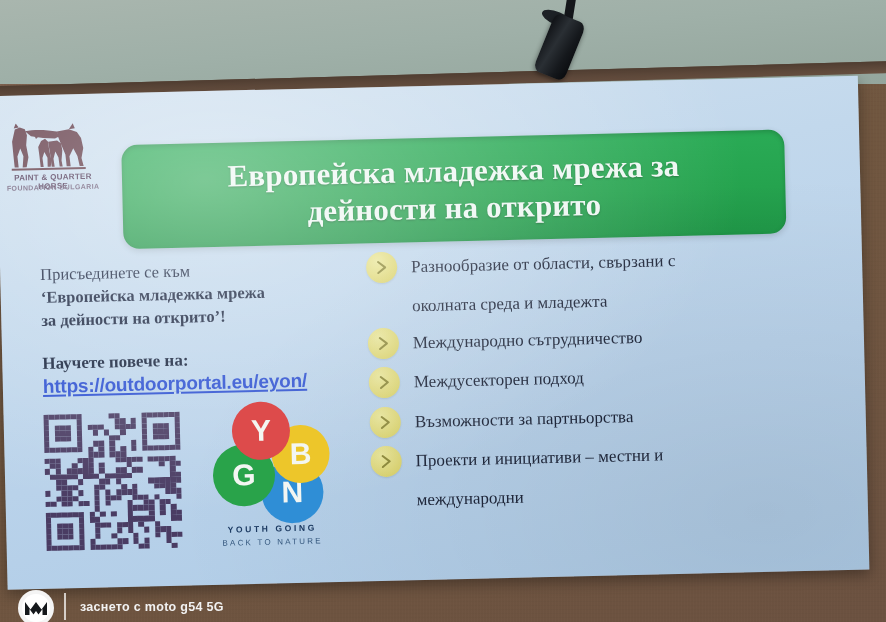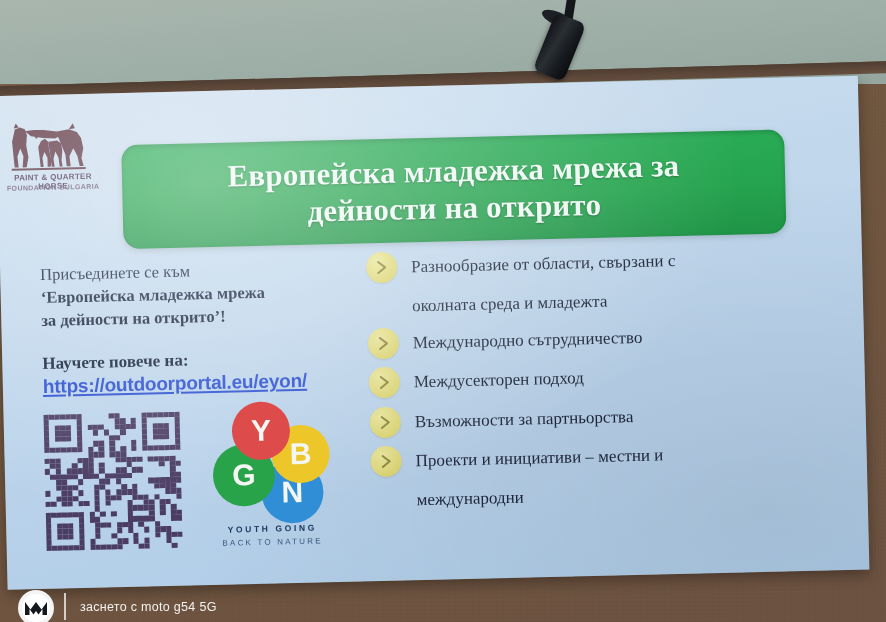--- a/index.html
+++ b/index.html
@@ -154,21 +154,21 @@
   .sp-a{height:4px;}
 
   
   .moto{position:absolute;left:18px;top:591px;width:420px;height:31px;display:flex;align-items:center;}
   .moto-badge{
     width:36px;height:36px;border-radius:50%;background:#f4f4f4;
     display:flex;align-items:center;justify-content:center;flex:0 0 auto;
     margin-top:2px;
   }
   .moto-div{width:2px;height:27px;background:rgba(255,255,255,.72);margin:0 14px 0 10px;}
-  .moto-text{color:#f2f2f2;font-size:12.5px;letter-spacing:.3px;}
+  .moto-text{color:#f2f2f2;font-size:12.5px;letter-spacing:.3px;font-weight:bold;}
 </style>
 </head>
 <body>
 
 <div id="root">
 
   <div class="ceiling"></div>
   <div class="wall">
     <div class="wall-grain"></div>
   </div>

